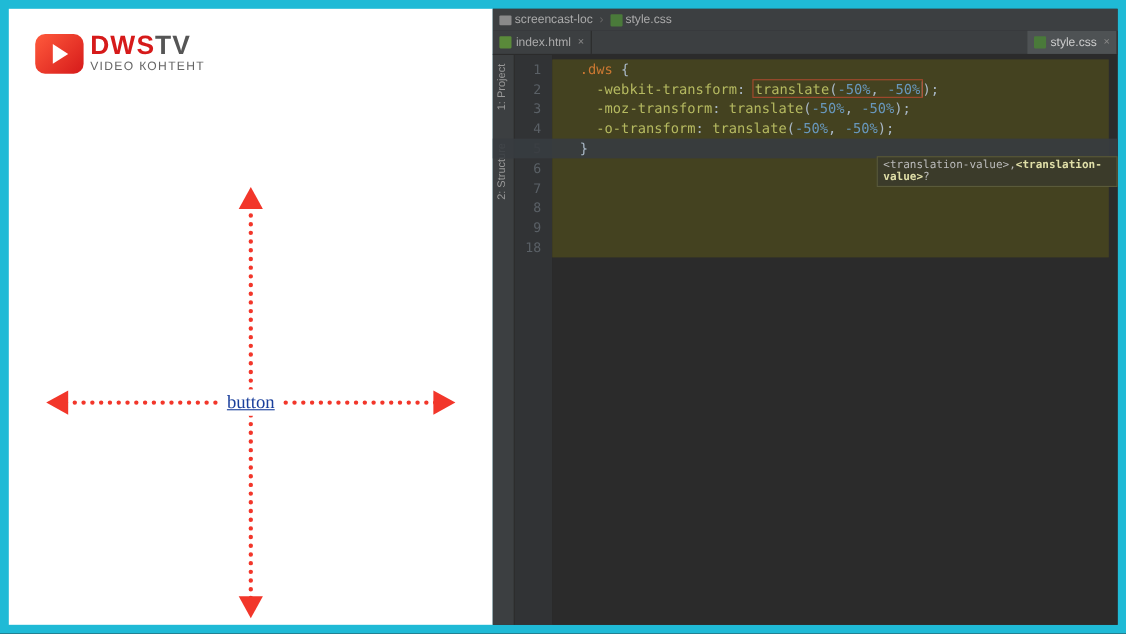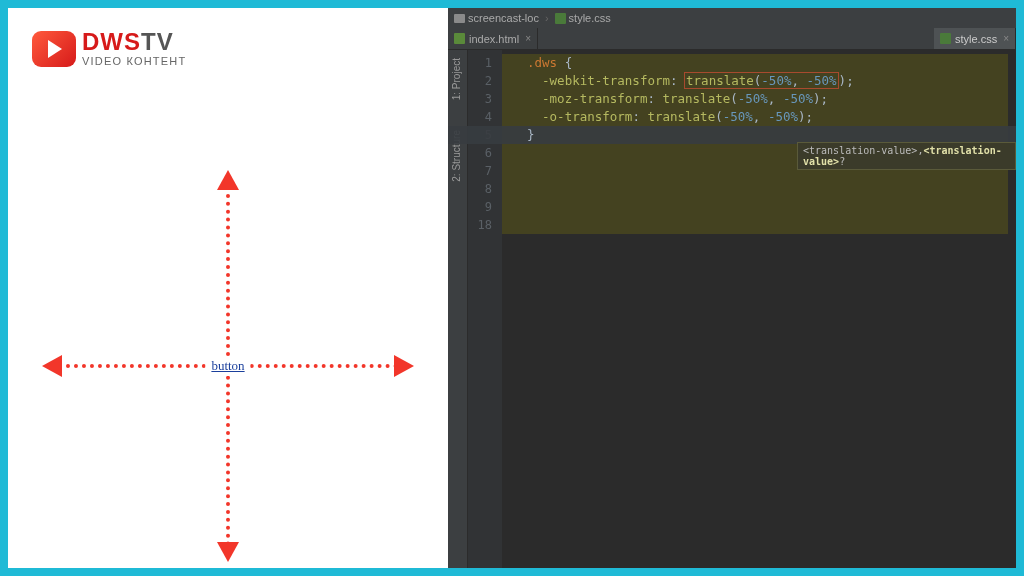--- a/index.html
+++ b/index.html
@@ -104,21 +104,21 @@
   border-top: 11px solid transparent;
   border-bottom: 11px solid transparent;
   border-left: 20px solid #f2362a;
 }
 .center-btn {
   position: absolute;
   top: 50%; left: 50%;
   transform: translate(-50%, -50%);
   background: #fff;
   padding: 2px 6px;
-  font-size: 13px;
+  font-size: 17px;
   color: #1a3f9c;
   text-decoration: underline;
   font-family: "Times New Roman", serif;
 }
 
 .right-panel {
   flex: 1;
   background: #2b2b2b;
   display: flex;
   flex-direction: column;

